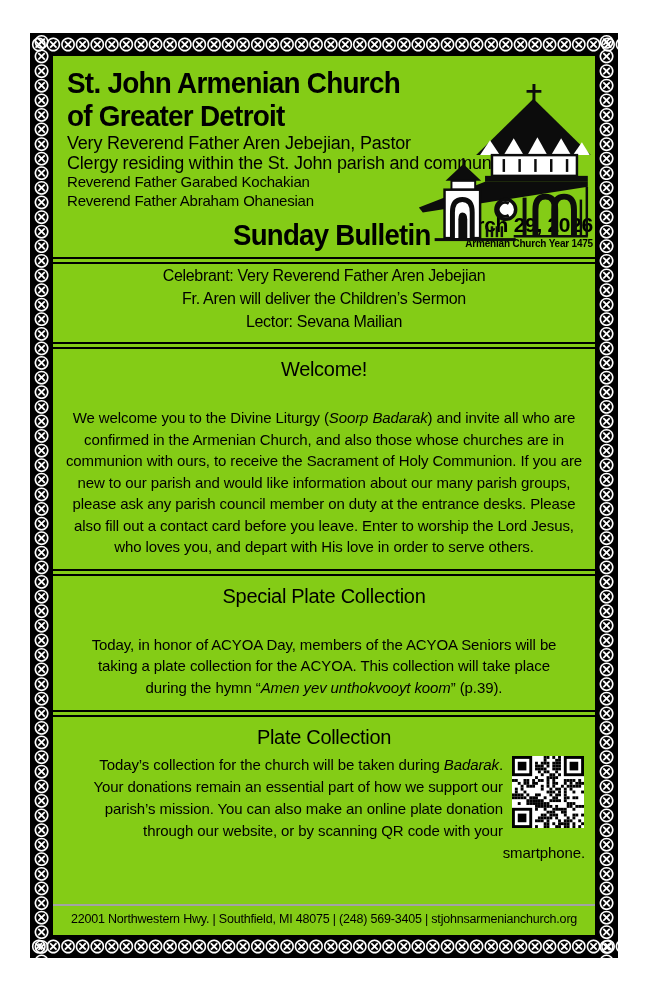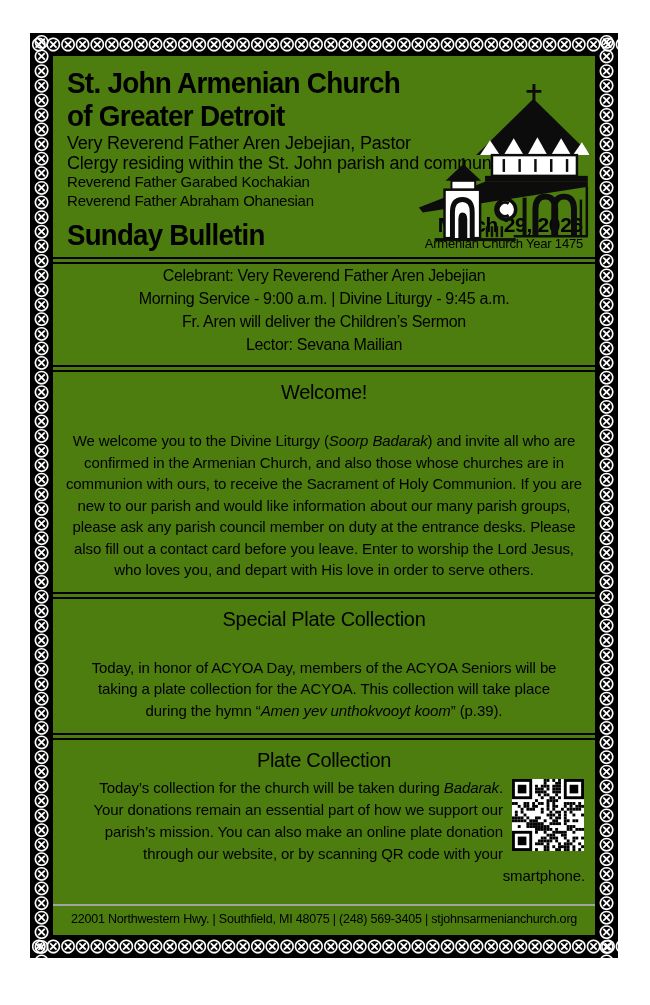--- a/index.html
+++ b/index.html
@@ -13,44 +13,44 @@
   }
   .chain {
     position:absolute; color:#fff; overflow:hidden; white-space:nowrap;
     font-family:"DejaVu Sans", sans-serif; user-select:none;
   }
   .chain-top    { top:0; left:0; right:0; height:23px; font-size:21px; line-height:22px; letter-spacing:-3px; text-align:center; }
   .chain-bottom { bottom:0; left:0; right:0; height:23px; font-size:21px; line-height:22px; letter-spacing:-3px; text-align:center; }
   .chain-left   { top:0; bottom:0; left:0;  width:23px; writing-mode:vertical-rl; font-size:21px; line-height:22px; letter-spacing:-3px; text-align:center; }
   .chain-right  { top:0; bottom:0; right:0; width:23px; writing-mode:vertical-rl; font-size:21px; line-height:22px; letter-spacing:-3px; text-align:center; }
   .inner {
-    position:relative; background:#4d7c0f; min-height:879px;
+    position:relative; background:#84cc16; min-height:879px;
     display:flex; flex-direction:column;
   }
   
   .masthead { position:relative; padding:10px 12px 0 14px; }
   .church-name {
     font-size:30px; line-height:33px; font-weight:bold; letter-spacing:-0.8px;
     margin:0; transform:scaleX(0.93); transform-origin:left top; white-space:nowrap;
   }
   .pastor-line { font-size:18px; line-height:22px; letter-spacing:-0.2px; }
   .clergy-intro { font-size:18px; line-height:18px; letter-spacing:-0.2px; }
   .clergy-name { font-size:15px; line-height:19px; letter-spacing:-0.2px; }
   .church-art { position:absolute; top:26px; right:2px; width:208px; height:166px; }
   .bulletin-row {
-    display:flex; justify-content:space-between; align-items:flex-end;
-    padding:2px 12px 6px 14px; margin-top:2px;
+    display:flex; justify-content:flex-end; align-items:flex-end;
+    padding:2px 2px 6px 14px; margin-top:2px;
   }
   .bulletin-title {
     font-size:30px; font-weight:bold; letter-spacing:-0.8px; line-height:32px;
     transform:scaleX(0.92); transform-origin:left bottom; white-space:nowrap;
   }
   .date-block { text-align:right; }
   .date-line  { font-size:21px; font-weight:bold; line-height:22px; letter-spacing:-0.3px; }
-  .year-line  { font-size:13px; font-weight:normal; line-height:15px; letter-spacing:-0.2px; }
+  .year-line  { font-size:10px; font-weight:bold; line-height:15px; letter-spacing:-0.2px; }
   
   .rule        { border-top:7px double #000; height:0; }
   
   .sec { text-align:center; }
   .sec-title {
     font-size:20px; font-weight:normal; letter-spacing:-0.3px;
     margin:8px 0 3px; line-height:24px;
   }
   .palm-title { font-size:30px; line-height:36px; font-weight:bold; letter-spacing:-0.6px; margin:5px 0 4px; }
   .palm-line  { font-size:16px; line-height:23px; white-space:nowrap; letter-spacing:-0.3px; }
@@ -152,21 +152,20 @@
       <div class="date-block">
         <div class="date-line">March 29, 2026</div>
         <div class="year-line">Armenian Church Year 1475</div>
       </div>
     </div>
 
     <div class="rule"></div>
 
     <div class="sec palm-wrap">
       <div class="palm-line">Celebrant: Very Reverend Father Aren Jebejian</div>
-      <div class="palm-line">Morning Service - 9:00 a.m. | Divine Liturgy - 9:45 a.m.</div>
       <div class="palm-line">Fr. Aren will deliver the Children’s Sermon</div>
       <div class="palm-line">Lector: Sevana Mailian</div>
     </div>
 
     <div class="rule"></div>
 
     <div class="sec">
       <div class="sec-title">Welcome!</div>
       <div class="body-c"><span>We welcome you to the Divine Liturgy (</span><i>Soorp Badarak</i><span>) and invite all who are confirmed in the Armenian Church, and also those whose churches are in communion with ours, to receive the Sacrament of Holy Communion. If you are new to our parish and would like information about our many parish groups, please ask any parish council member on duty at the entrance desks. Please also fill out a contact card before you leave. Enter to worship the Lord Jesus, who loves you, and depart with His love in order to serve others.</span></div>
     </div>

